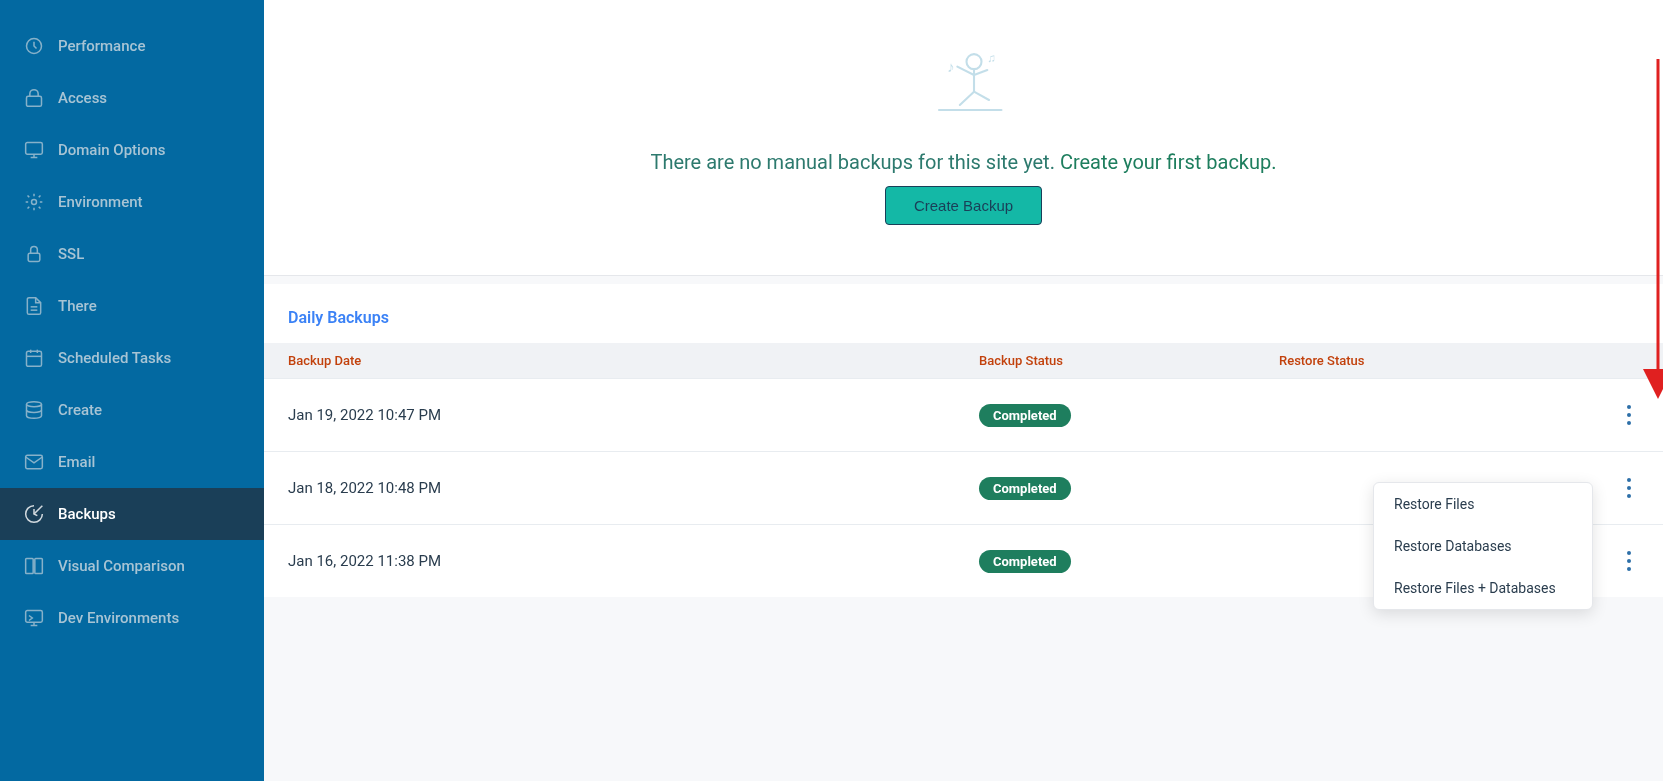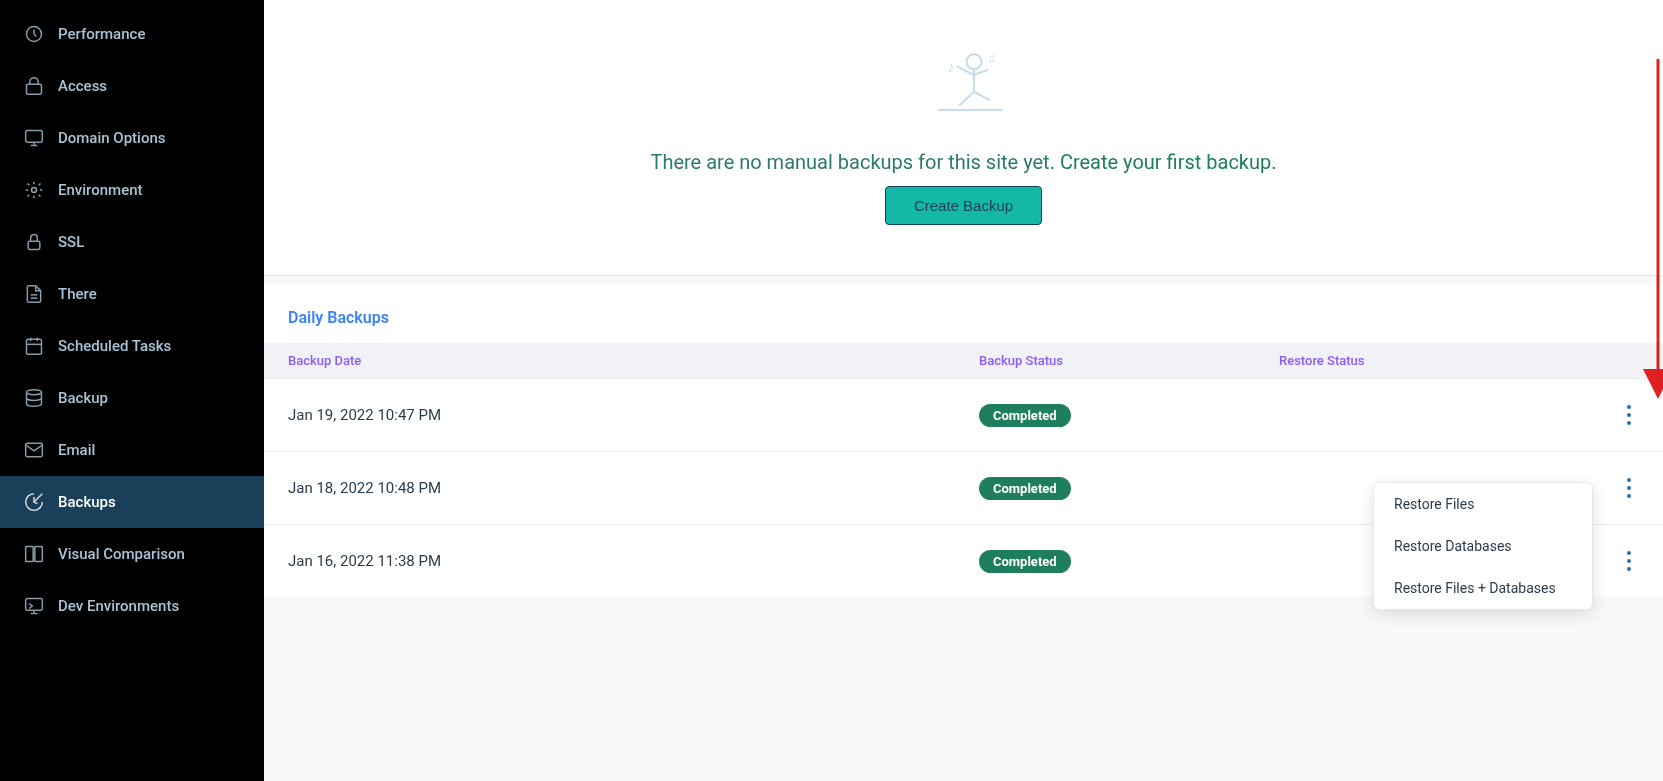--- a/index.html
+++ b/index.html
@@ -1,26 +1,26 @@
 <!DOCTYPE html>
 <html><head>
   <meta charset="utf-8">
   <style>
     * { box-sizing: border-box; margin: 0; padding: 0; }
     body { font-family: -apple-system, BlinkMacSystemFont, 'Segoe UI', Roboto, sans-serif; display: flex; height: 781px; overflow: hidden; background: #f5f5f5; }
 
     
     .sidebar {
       width: 264px;
-      background: #000000;
+      background: #0369a1;
       color: #fff;
       flex-shrink: 0;
       display: flex;
       flex-direction: column;
-      padding: 8px 0;
+      padding: 20px 0;
     }
     .sidebar-item {
       display: flex;
       align-items: center;
       gap: 14px;
       padding: 16px 24px;
       cursor: pointer;
       color: #a8c4d4;
       font-size: 15px;
       font-weight: 500;
@@ -82,21 +82,21 @@
       font-size: 16px;
       font-weight: 600;
       color: #3b82f6;
     }
     .table-header {
       display: grid;
       grid-template-columns: 1fr 300px 300px 60px;
       background: #f0f2f5;
       padding: 10px 24px;
       font-size: 13px;
-      color: #8b5cf6;
+      color: #c2410c;
       font-weight: 500;
     }
     .table-row {
       display: grid;
       grid-template-columns: 1fr 300px 300px 60px;
       padding: 18px 24px;
       border-top: 1px solid #e8ecf0;
       align-items: center;
       background: #fff;
       position: relative;
@@ -219,21 +219,21 @@
       </svg>
     <span>Scheduled Tasks</span>
   </div>
 
   <div class="sidebar-item">
     <svg class="sidebar-icon" viewBox="0 0 24 24" fill="none" stroke="currentColor" stroke-width="1.8">
         <ellipse cx="12" cy="5" rx="9" ry="3"></ellipse>
         <path d="M3 5v14c0 1.66 4.03 3 9 3s9-1.34 9-3V5"></path>
         <path d="M3 12c0 1.66 4.03 3 9 3s9-1.34 9-3"></path>
       </svg>
-    <span>Backup</span>
+    <span>Create</span>
   </div>
 
   <div class="sidebar-item">
     <svg class="sidebar-icon" viewBox="0 0 24 24" fill="none" stroke="currentColor" stroke-width="1.8">
         <path d="M4 4h16c1.1 0 2 .9 2 2v12c0 1.1-.9 2-2 2H4c-1.1 0-2-.9-2-2V6c0-1.1.9-2 2-2z"></path>
         <polyline points="22,6 12,13 2,6"></polyline>
       </svg>
     <span>Email</span>
   </div>
 

